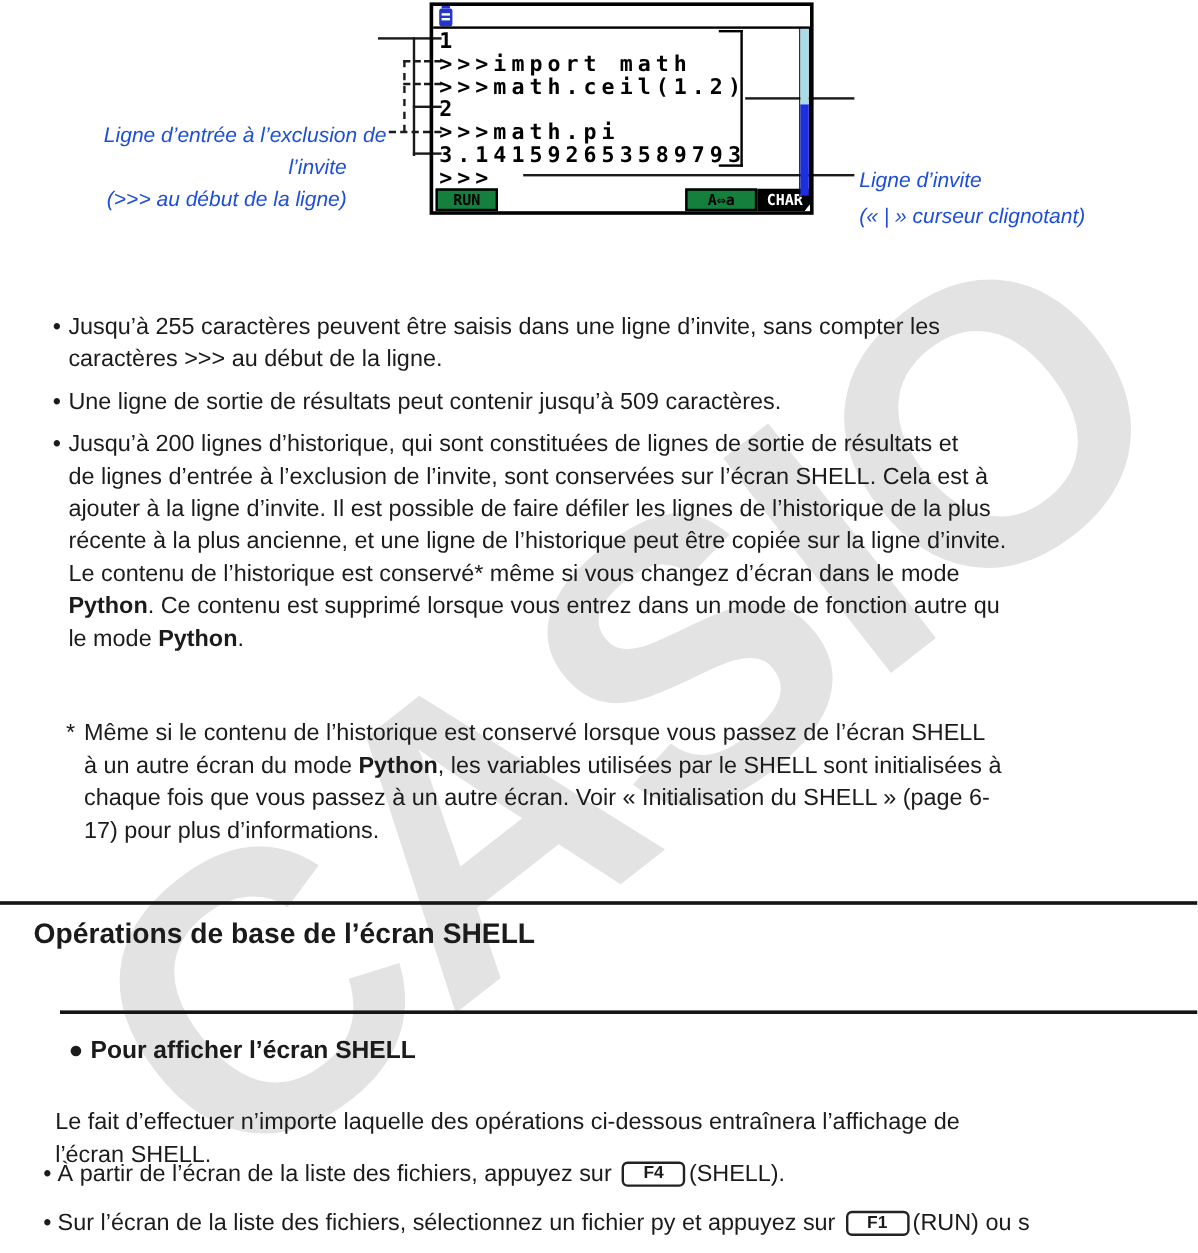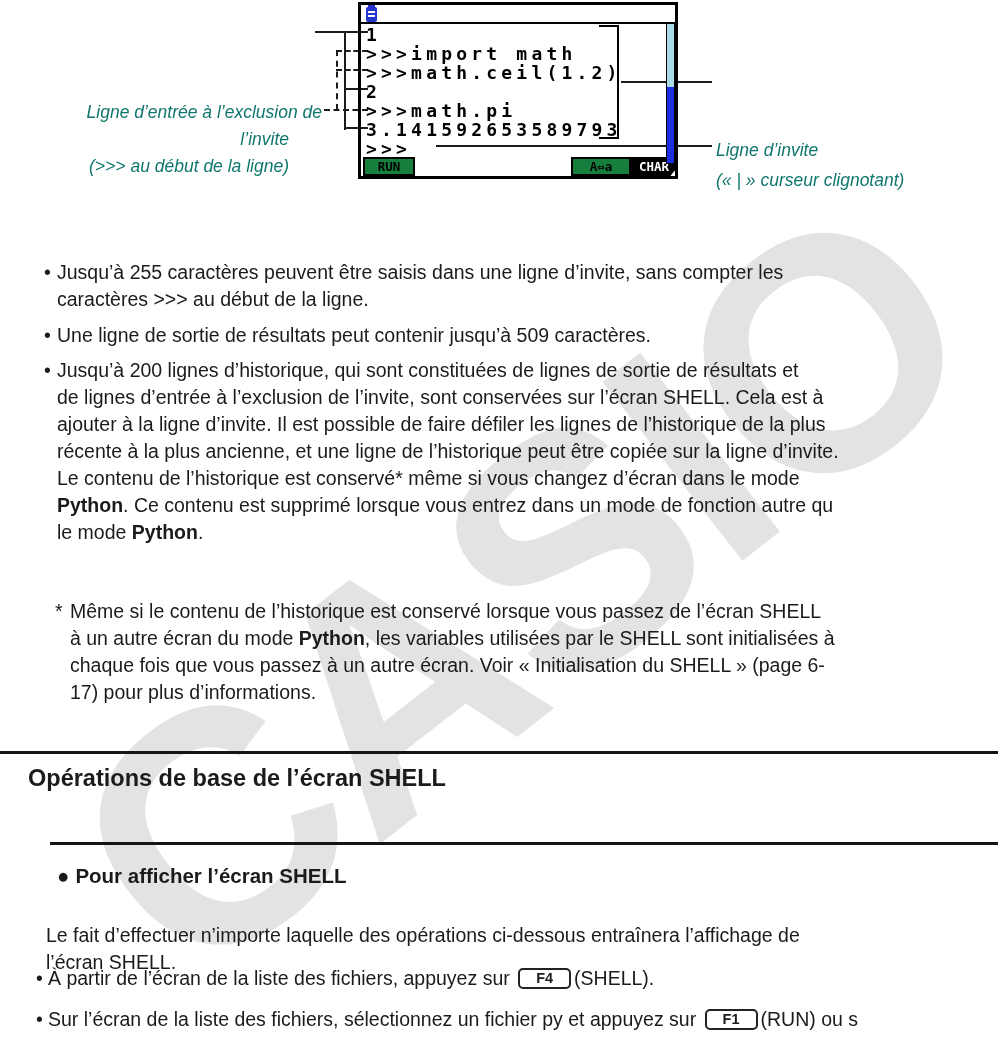--- a/index.html
+++ b/index.html
@@ -28,21 +28,21 @@
              box-sizing:content-box;}
   .scroll-top{width:100%;height:63px;background:#a9dce8;}
   .scroll-bottom{width:100%;height:76px;background:#1b2fe0;}
   .fkey{position:absolute;top:152px;height:15px;border:2px solid #000;background:#15803d;
         font-family:"DejaVu Sans Mono",monospace;font-weight:bold;font-size:12.5px;line-height:15px;
         text-align:center;color:#000;}
   .fkey-run{left:2px;width:48px;}
   .fkey-aa{left:210px;width:56px;}
   .fkey-char{left:270px;width:42px;background:#000;color:#fff;clip-path:polygon(0 0,100% 0,100% 58%,85% 100%,0 100%);}
   
-  .ann{position:absolute;font-style:italic;font-size:17.5px;color:#0f766e;z-index:3;}
+  .ann{position:absolute;font-style:italic;font-size:17.5px;color:#1d4ed8;z-index:3;}
   .ann-left{left:20px;top:99px;width:302px;text-align:right;line-height:27px;}
   .ann-left .ind{padding-right:33px;}
   .ann-right{left:716px;top:135px;line-height:30px;}
   .caption{position:absolute;left:358px;top:193px;width:320px;text-align:center;font-size:19.5px;z-index:3;}
   
   .para{position:absolute;font-size:19.5px;line-height:27px;white-space:nowrap;z-index:2;}
   .dot{position:absolute;font-size:19.5px;line-height:27px;z-index:2;}
   .bold{font-weight:bold;margin-top:40px;}
   .keycap{display:inline-block;border:2px solid #222;border-radius:5px;padding:0 16px;margin:0 3px;
           font-size:14.5px;font-weight:bold;line-height:17px;vertical-align:2px;}

